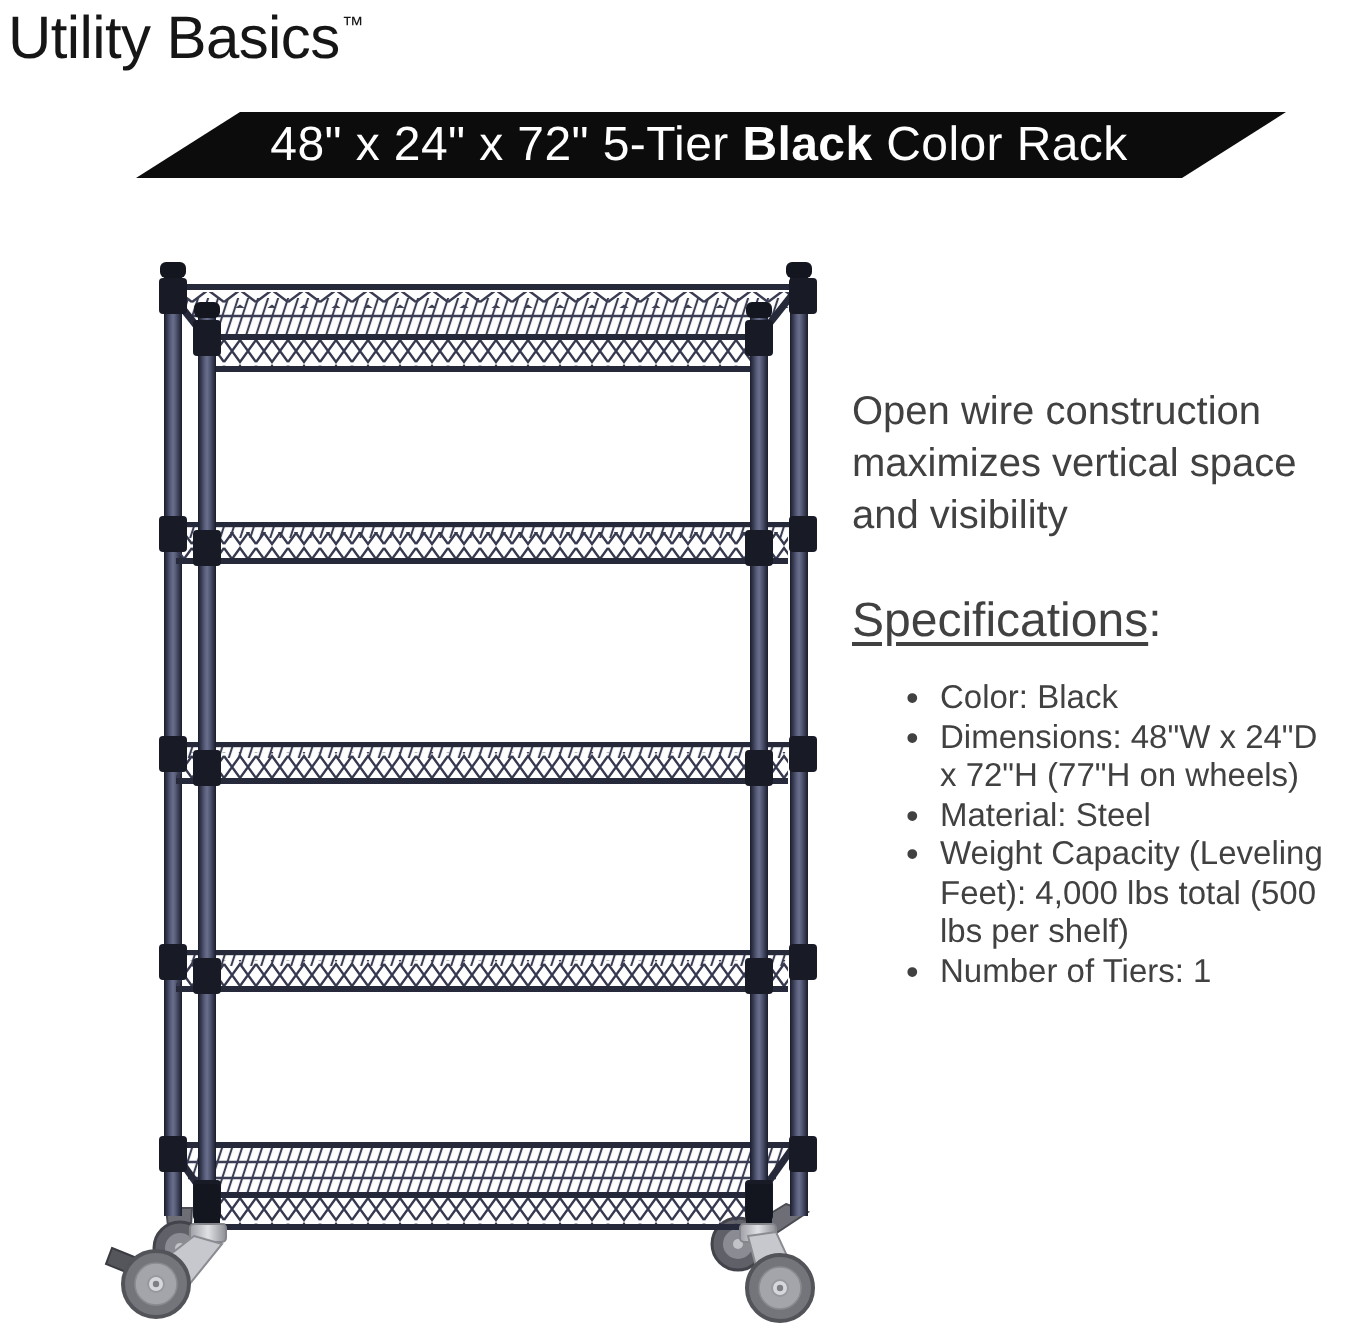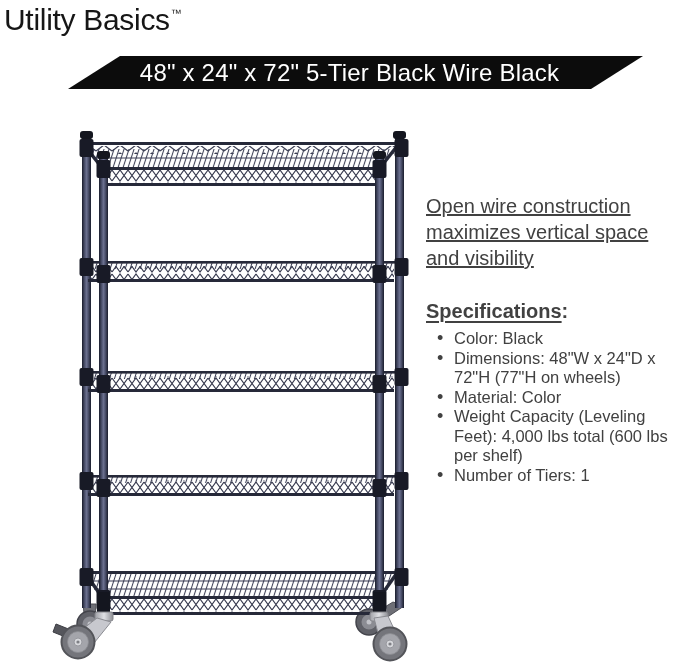--- a/index.html
+++ b/index.html
@@ -23,56 +23,56 @@
     position:absolute;left:68px;top:56px;width:575px;height:33px;
     background:#0c0c0c;
     clip-path:polygon(52px 0, 575px 0, 523px 33px, 0 33px);
     display:flex;align-items:center;justify-content:center;
   }
   .banner .bt{
     color:#ffffff;font-size:24px;font-weight:400;letter-spacing:0.2px;
     transform:translateX(-6px);
   }
   .banner .bt span,.banner .bt b{white-space:pre;}
-  .banner .bt b{font-weight:400;}
+  .banner .bt b{font-weight:700;}
   
   .rack{position:absolute;left:0;top:0;}
   
   .info{
     position:absolute;left:426px;top:193px;width:252px;color:#414141;
   }
   .desc{
-    margin:0;font-size:20px;line-height:26px;font-weight:400;text-decoration:underline;
+    margin:0;font-size:20px;line-height:26px;font-weight:400;
   }
   .spec-label{
-    margin:27px 0 5px 0;font-size:20px;line-height:26px;font-weight:700;
+    margin:27px 0 5px 0;font-size:24px;line-height:26px;font-weight:400;
   }
   .spec-label .ul{text-decoration:underline;text-underline-offset:3px;}
   .spec-list{
-    margin:0;padding:0;list-style:none;
+    margin:16px;padding:0;list-style:none;
     font-size:16.5px;line-height:19.5px;font-weight:400;
   }
   .spec-list li{position:relative;padding-left:28px;}
   .spec-list li::before{
     content:"\2022";position:absolute;left:11px;top:0;
     font-size:18px;line-height:19.5px;color:#414141;
   }
 </style>
 </head>
 <body>
 
 <div class="canvas">
 
   <div class="logo">
     <span>Utility Basics</span><span class="tm">™</span>
   </div>
 
   <div class="banner">
     <span class="bt">
-      <span>48" x 24" x 72" 5-Tier </span><b>Black</b><span> Wire Black</span>
+      <span>48" x 24" x 72" 5-Tier </span><b>Black</b><span> Color Rack</span>
     </span>
   </div>
 
   <svg class="rack" width="679" height="666" viewBox="0 0 679 666" aria-hidden="true">
     <defs>
       <linearGradient id="postG" x1="0" y1="0" x2="1" y2="0">
         <stop offset="0" stop-color="#191c2b"></stop>
         <stop offset="0.35" stop-color="#555a77"></stop>
         <stop offset="0.5" stop-color="#6a6f8d"></stop>
         <stop offset="0.65" stop-color="#555a77"></stop>
@@ -210,19 +210,19 @@
       <circle cx="390" cy="644" r="1.6" fill="#7e7f85"></circle>
     </g>
   </svg>
 
   <div class="info">
     <p class="desc">Open wire construction maximizes vertical space and visibility</p>
     <p class="spec-label"><span class="ul">Specifications</span><span>:</span></p>
     <ul class="spec-list">
       <li>Color: Black</li>
       <li>Dimensions: 48"W x 24"D x 72"H (77"H on wheels)</li>
-      <li>Material: Color</li>
-      <li>Weight Capacity (Leveling Feet): 4,000 lbs total (600 lbs per shelf)</li>
+      <li>Material: Steel</li>
+      <li>Weight Capacity (Leveling Feet): 4,000 lbs total (500 lbs per shelf)</li>
       <li>Number of Tiers: 1</li>
     </ul>
   </div>
 
 </div>
 
 </body></html>

